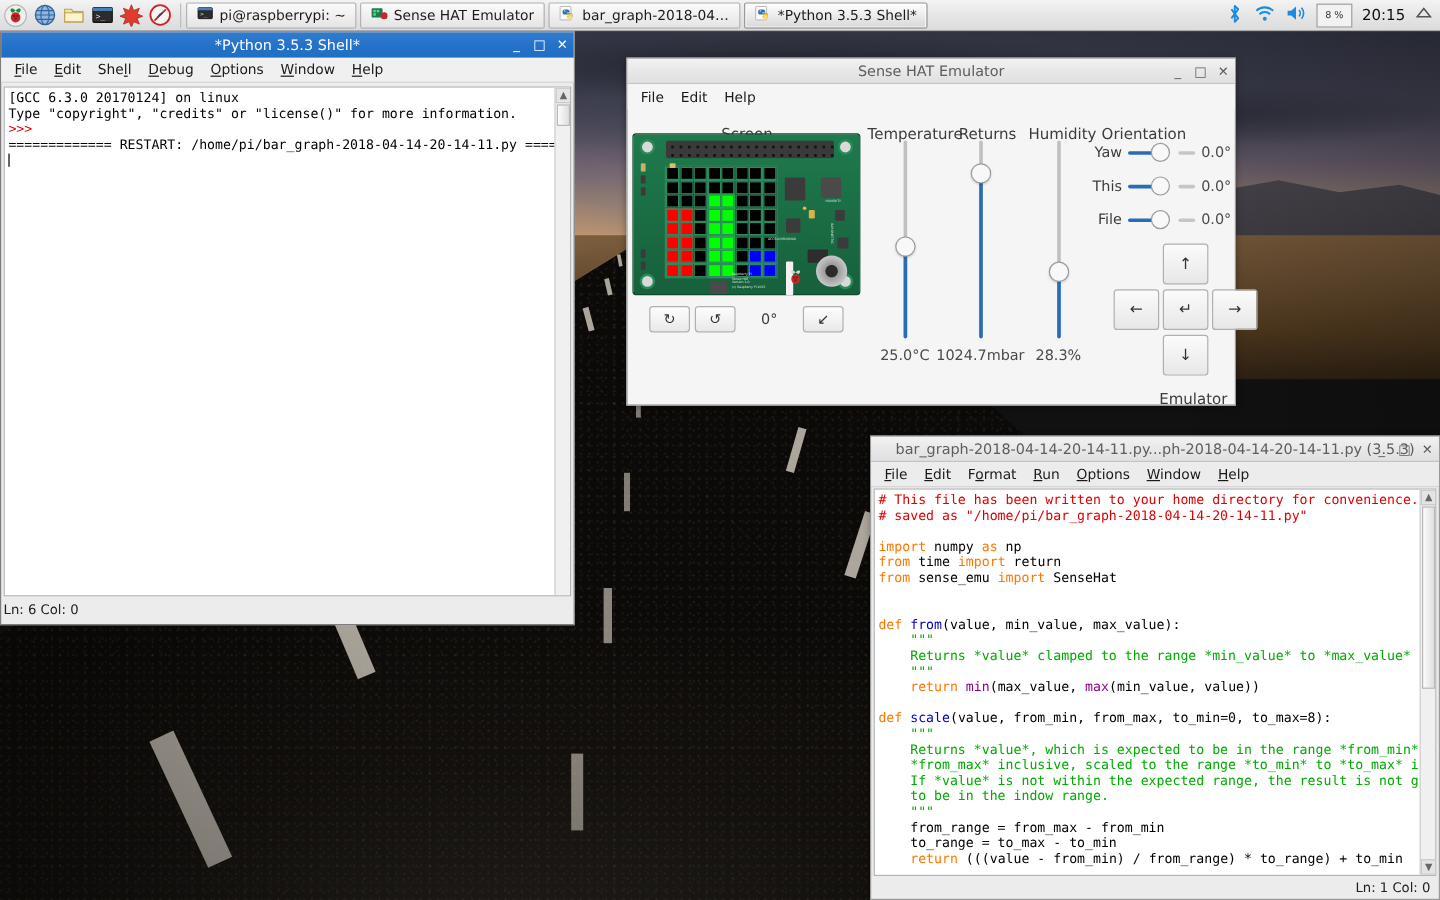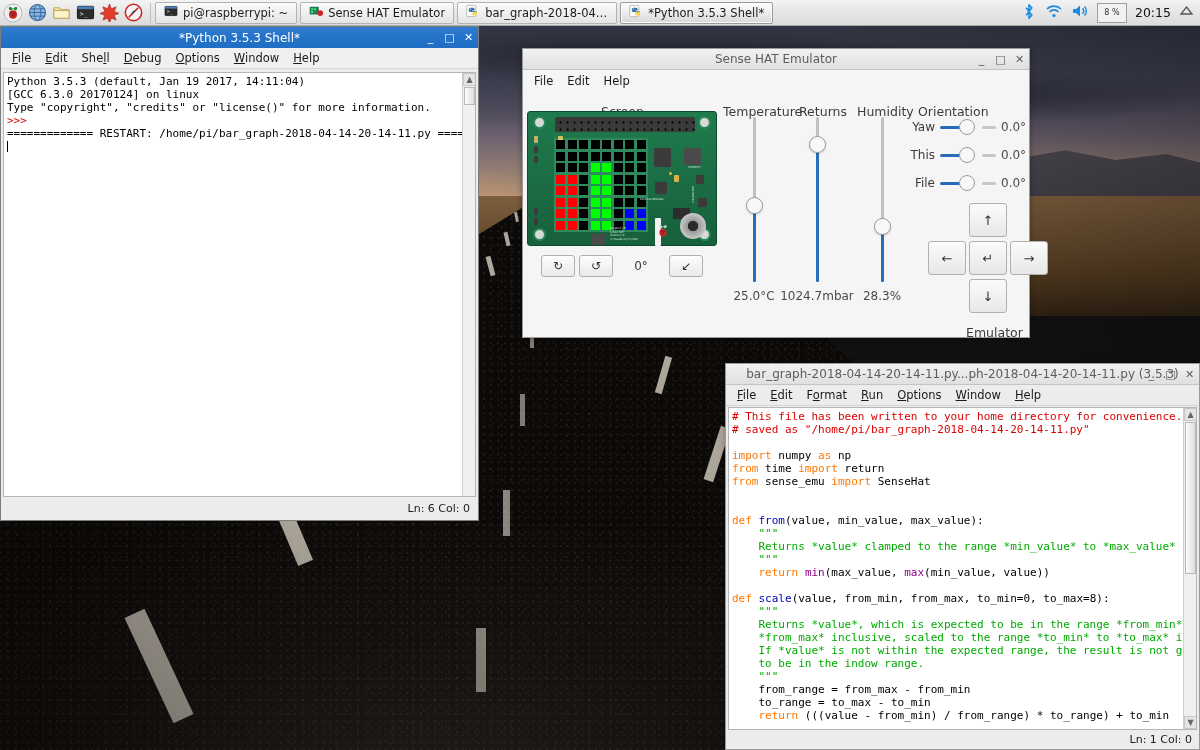--- a/index.html
+++ b/index.html
@@ -178,21 +178,21 @@
     width: 13px; height: 13px; display: flex; align-items: center; justify-content: center;
     font-size: 8px; color: #666; background: #e4e4e4; border: 1px solid #c8c8c8;
   }
   .vscroll .thumb {
     position: absolute; left: 1px; width: 11px;
     background: linear-gradient(to right, #fcfcfc, #dedede);
     border: 1px solid #b8b8b8;
   }
   .statusbar {
     position: absolute; left: 2px; right: 2px; bottom: 2px; height: 19px;
-    display: flex; align-items: center; justify-content: flex-end;
+    display: flex; align-items: center; 
     font-size: 11px; color: #202020; padding-right: 6px;
     background: #ececec;
   }
 
   
   #sensehat {
     left: 522px; top: 48px; width: 508px; height: 290px;
     border: 1px solid #9a9a9a; background: #f5f5f5;
     box-shadow: 0 1px 6px rgba(0,0,0,.35);
   }
@@ -483,22 +483,21 @@
   <div class="menubar">
     <span class="mi"><u>F</u>ile</span>
     <span class="mi"><u>E</u>dit</span>
     <span class="mi">She<u>l</u>l</span>
     <span class="mi"><u>D</u>ebug</span>
     <span class="mi"><u>O</u>ptions</span>
     <span class="mi"><u>W</u>indow</span>
     <span class="mi"><u>H</u>elp</span>
   </div>
   <div class="shell-body">
-    <div class="code-area" id="shell-code"><span>Python 3.5.3 (default, Jan 19 2017, 14:11:04)
-</span><span>[GCC 6.3.0 20170124] on linux
+    <div class="code-area" id="shell-code"><span>[GCC 6.3.0 20170124] on linux
 </span><span>Type "copyright", "credits" or "license()" for more information.
 </span><span class="c-red">&gt;&gt;&gt;
 </span><span>============= RESTART: /home/pi/bar_graph-2018-04-14-20-14-11.py =============
 </span><span class="c-cursor"></span></div>
     <div class="vscroll">
       <div class="arrow">▲</div>
       <div class="thumb" style="top:14px; height:18px;"></div>
     </div>
   </div>
   <div class="statusbar">

